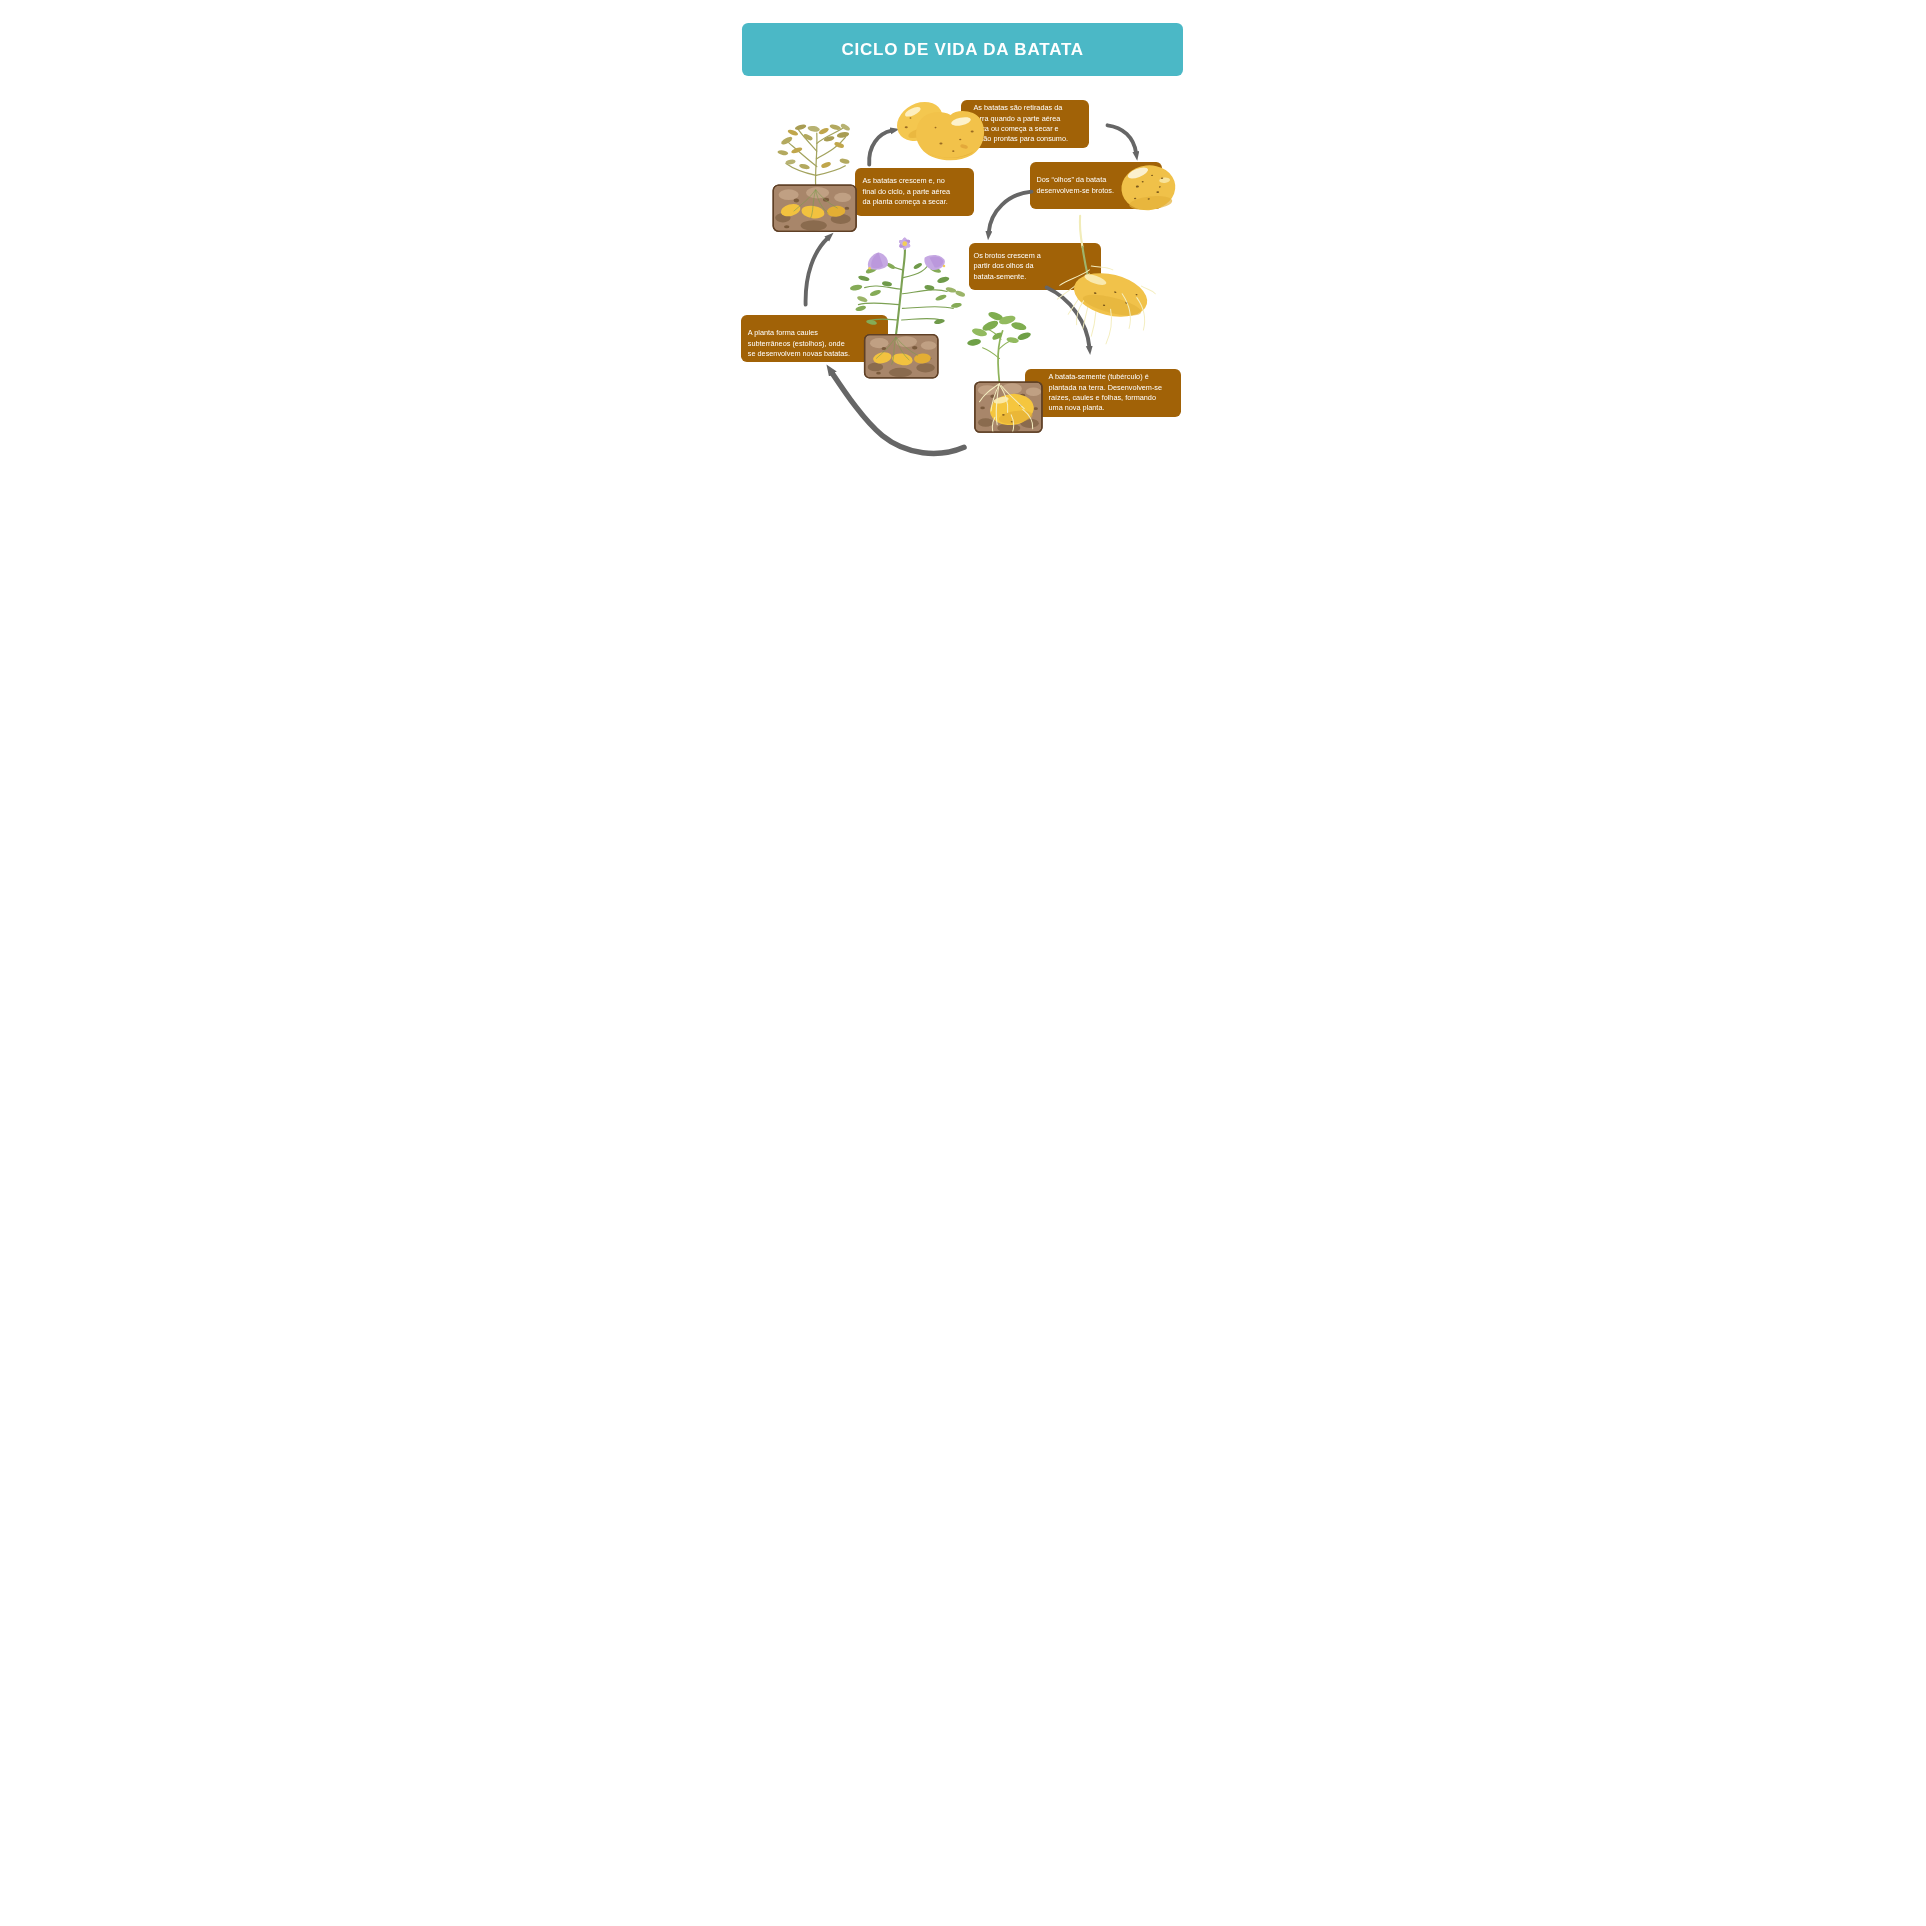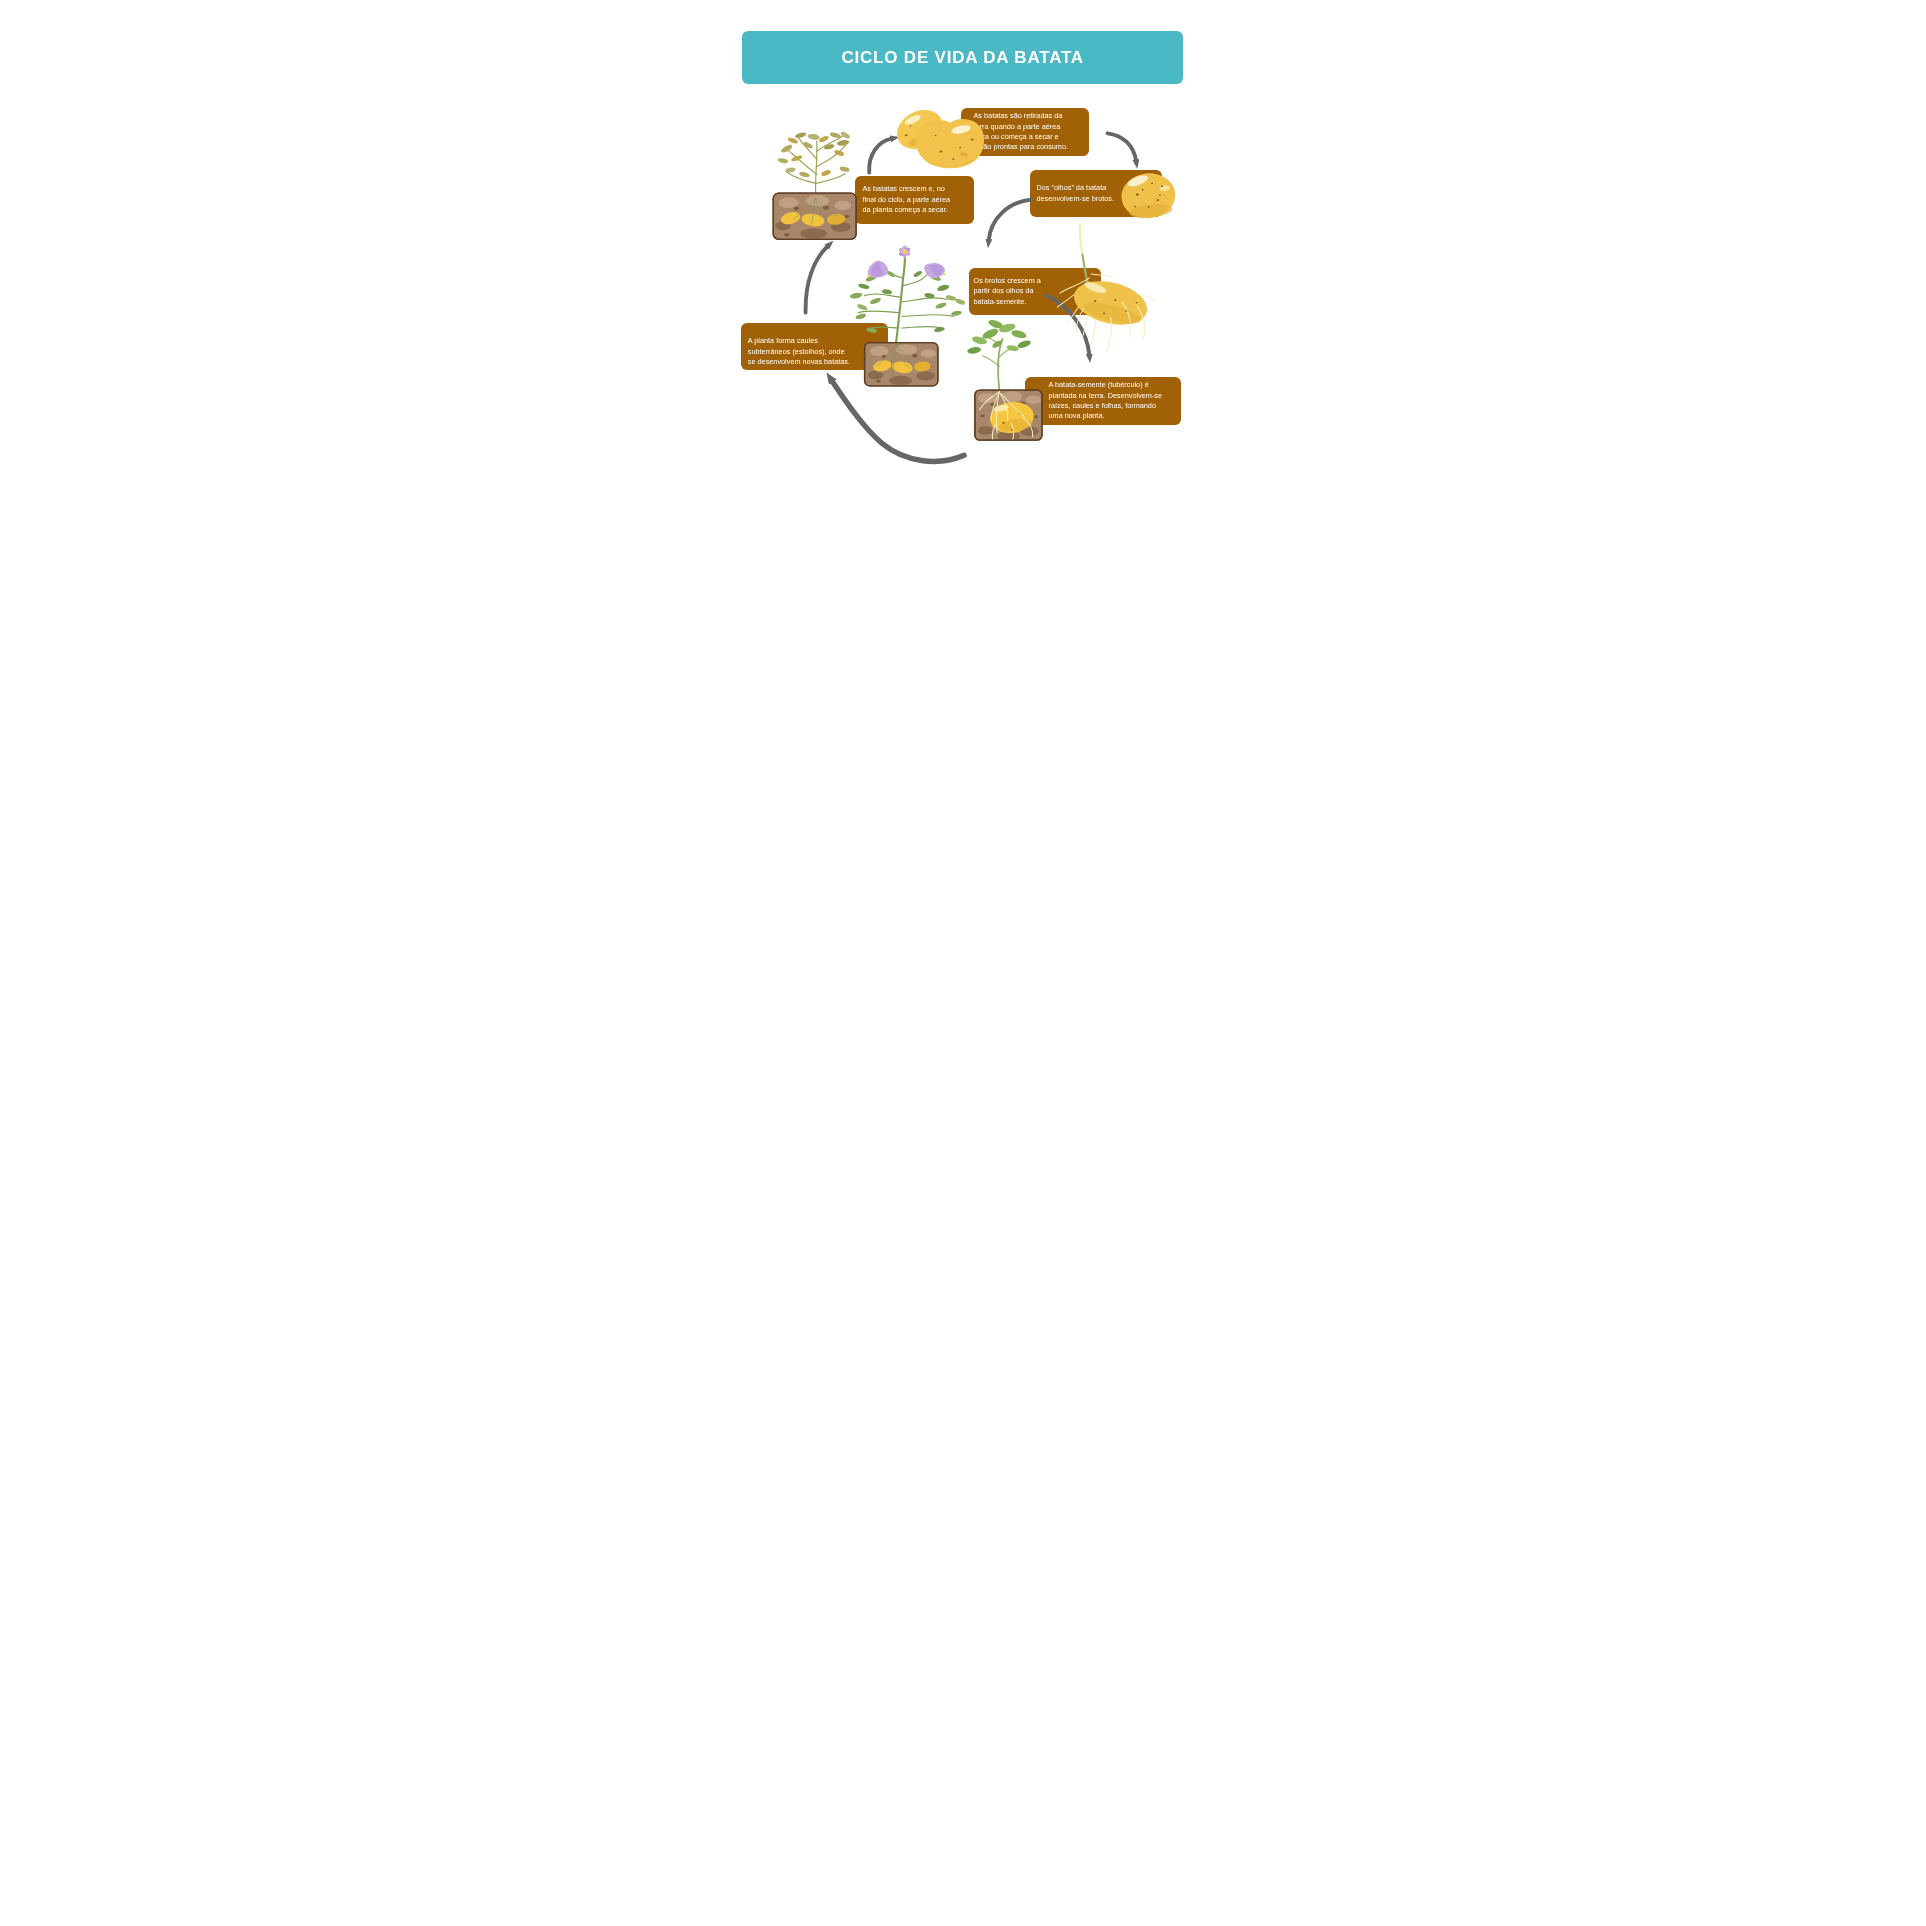--- a/index.html
+++ b/index.html
@@ -1,35 +1,35 @@
 <!DOCTYPE html>
 <html lang="pt" style="font-size:6.2px"><head>
 <meta charset="utf-8">
 <style>
   html,body{margin:0;padding:0;background:#ffffff;}
   .stage{
-    position:relative;width:477px;height:480px;margin:8px auto;background:#ffffff;
+    position:relative;width:477px;height:480px;margin:0 auto;background:#ffffff;
     overflow:hidden;font-family:"Liberation Sans",sans-serif;
   }
   .banner{
     position:absolute;left:17.7px;top:23px;width:441px;height:53px;
     background:#4BB8C6;border-radius:6.2px;display:flex;align-items:center;justify-content:center;
   }
   .banner h1{
     margin:0;color:#ffffff;font-size:17px;font-weight:800;letter-spacing:0.8px;text-align:center;
   }
   .box{
     position:absolute;background:#a16207;border-radius:5.8px;color:#ffffff;
     display:flex;align-items:center;box-sizing:border-box;
   }
   .box-text{white-space:pre-line;font-size:7.3px;line-height:1.43;}
   .box-harvest {left:236px;top:100px;width:128px;height:48px;padding:2.3px 3.9px 2.3px 13px;}
   .box-olhos   {left:305px;top:162px;width:132px;height:47px;padding:2.3px 46px 2.3px 7px;}
   .box-crescem {left:130px;top:168px;width:119px;height:48px;padding:2.3px 3.1px 2.3px 8px;}
-  .box-brotos  {left:244px;top:260px;width:132px;height:47px;padding:2.3px 46px 2.3px 5px;}
+  .box-brotos  {left:244px;top:243px;width:132px;height:47px;padding:2.3px 46px 2.3px 5px;}
   .box-estolhos{left:16px; top:315px;width:147px;height:47px;padding:2.3px 3.9px 2.3px 7.3px;align-items:flex-end;}
   .box-semente {left:300px;top:369px;width:156px;height:48px;padding:2.3px 3.9px 2.3px 24px;}
   svg.layer{position:absolute;left:0;top:0;width:477px;height:480px;pointer-events:none;}
   .arrows{z-index:2;} .illus{z-index:3;}
 </style>
 </head>
 <body>
 
 <div class="stage">
 

